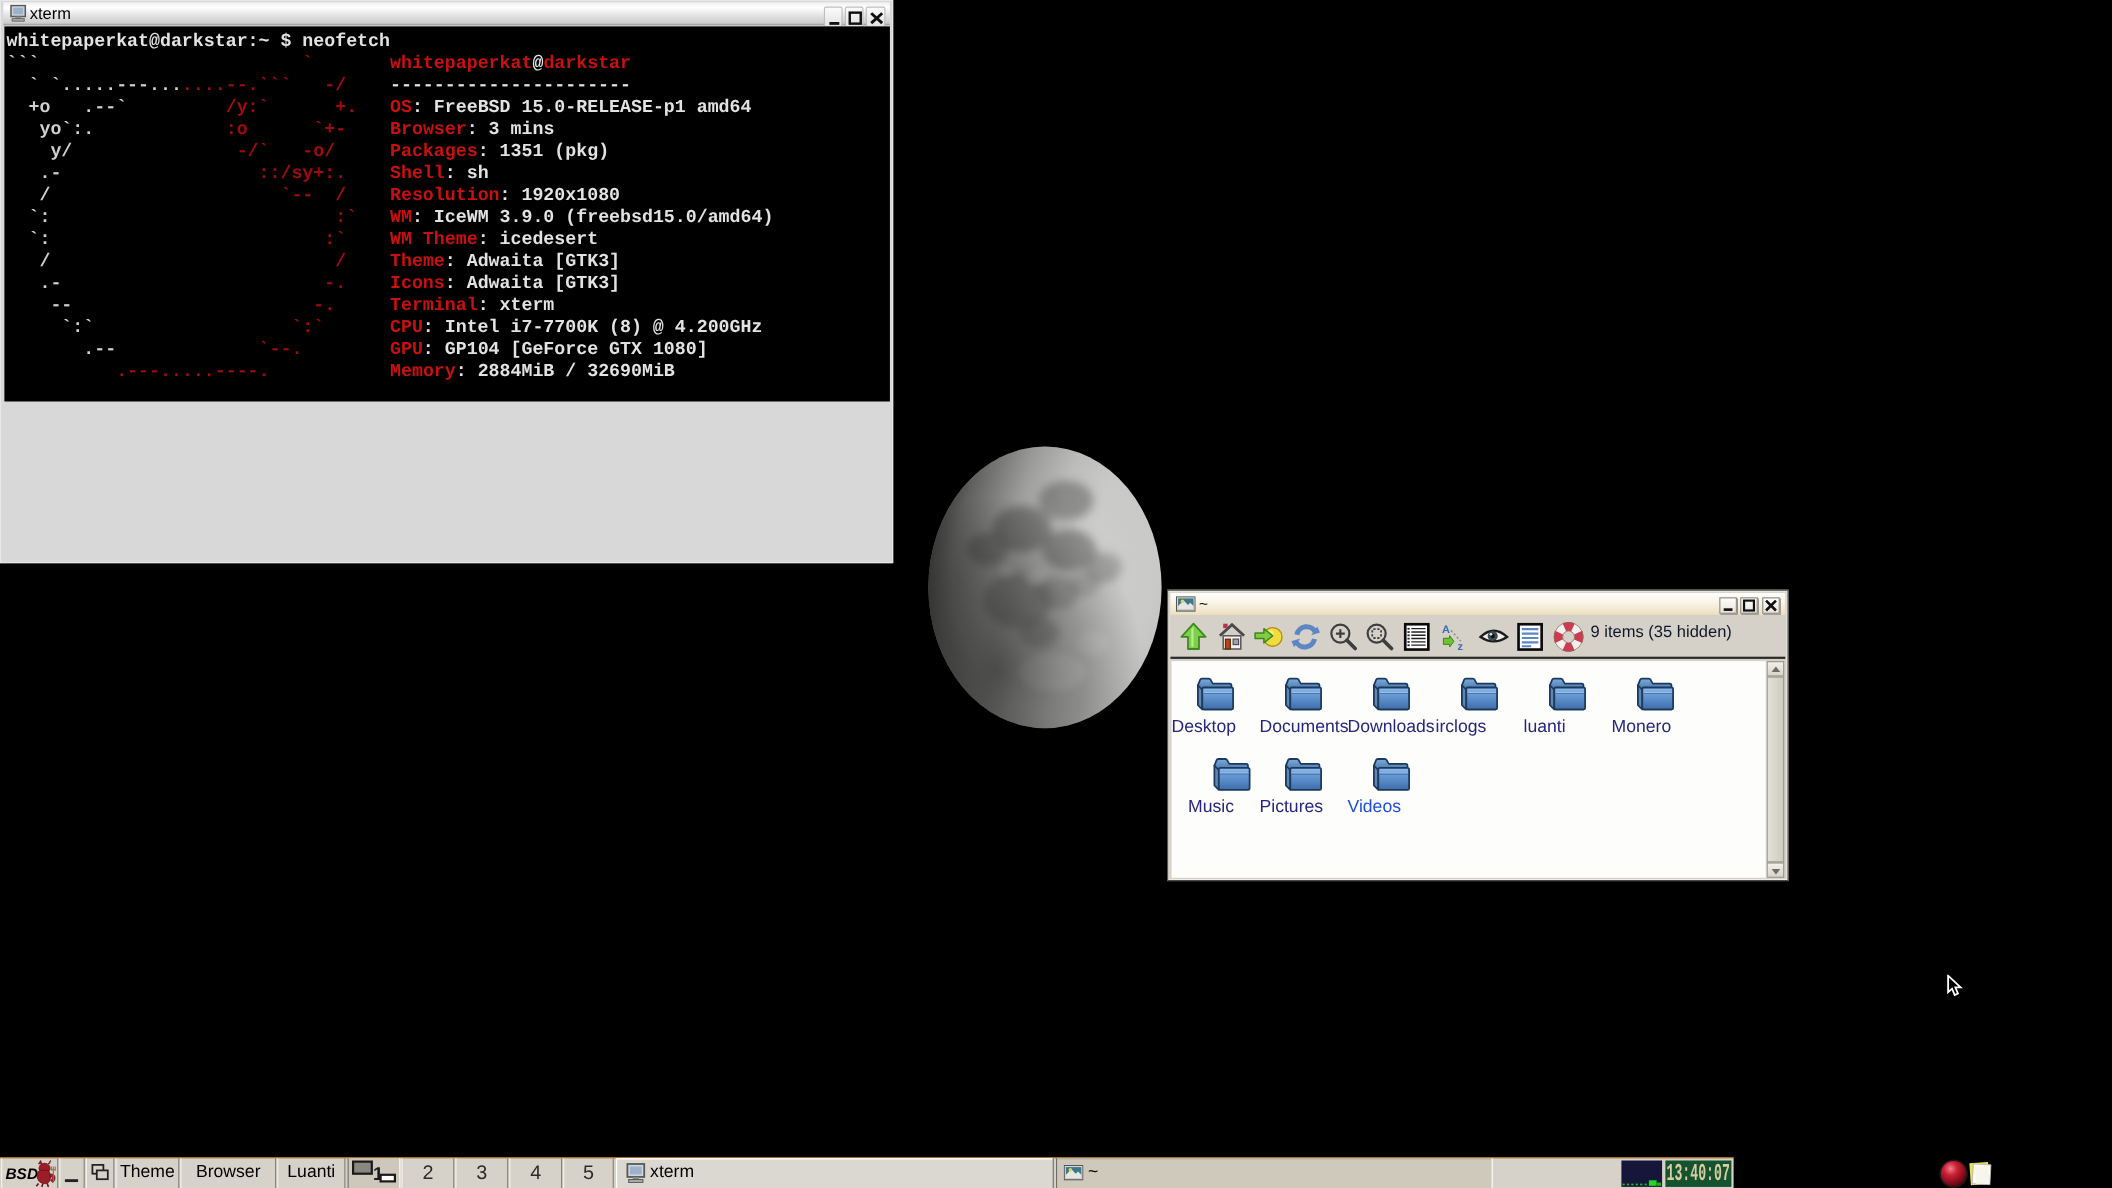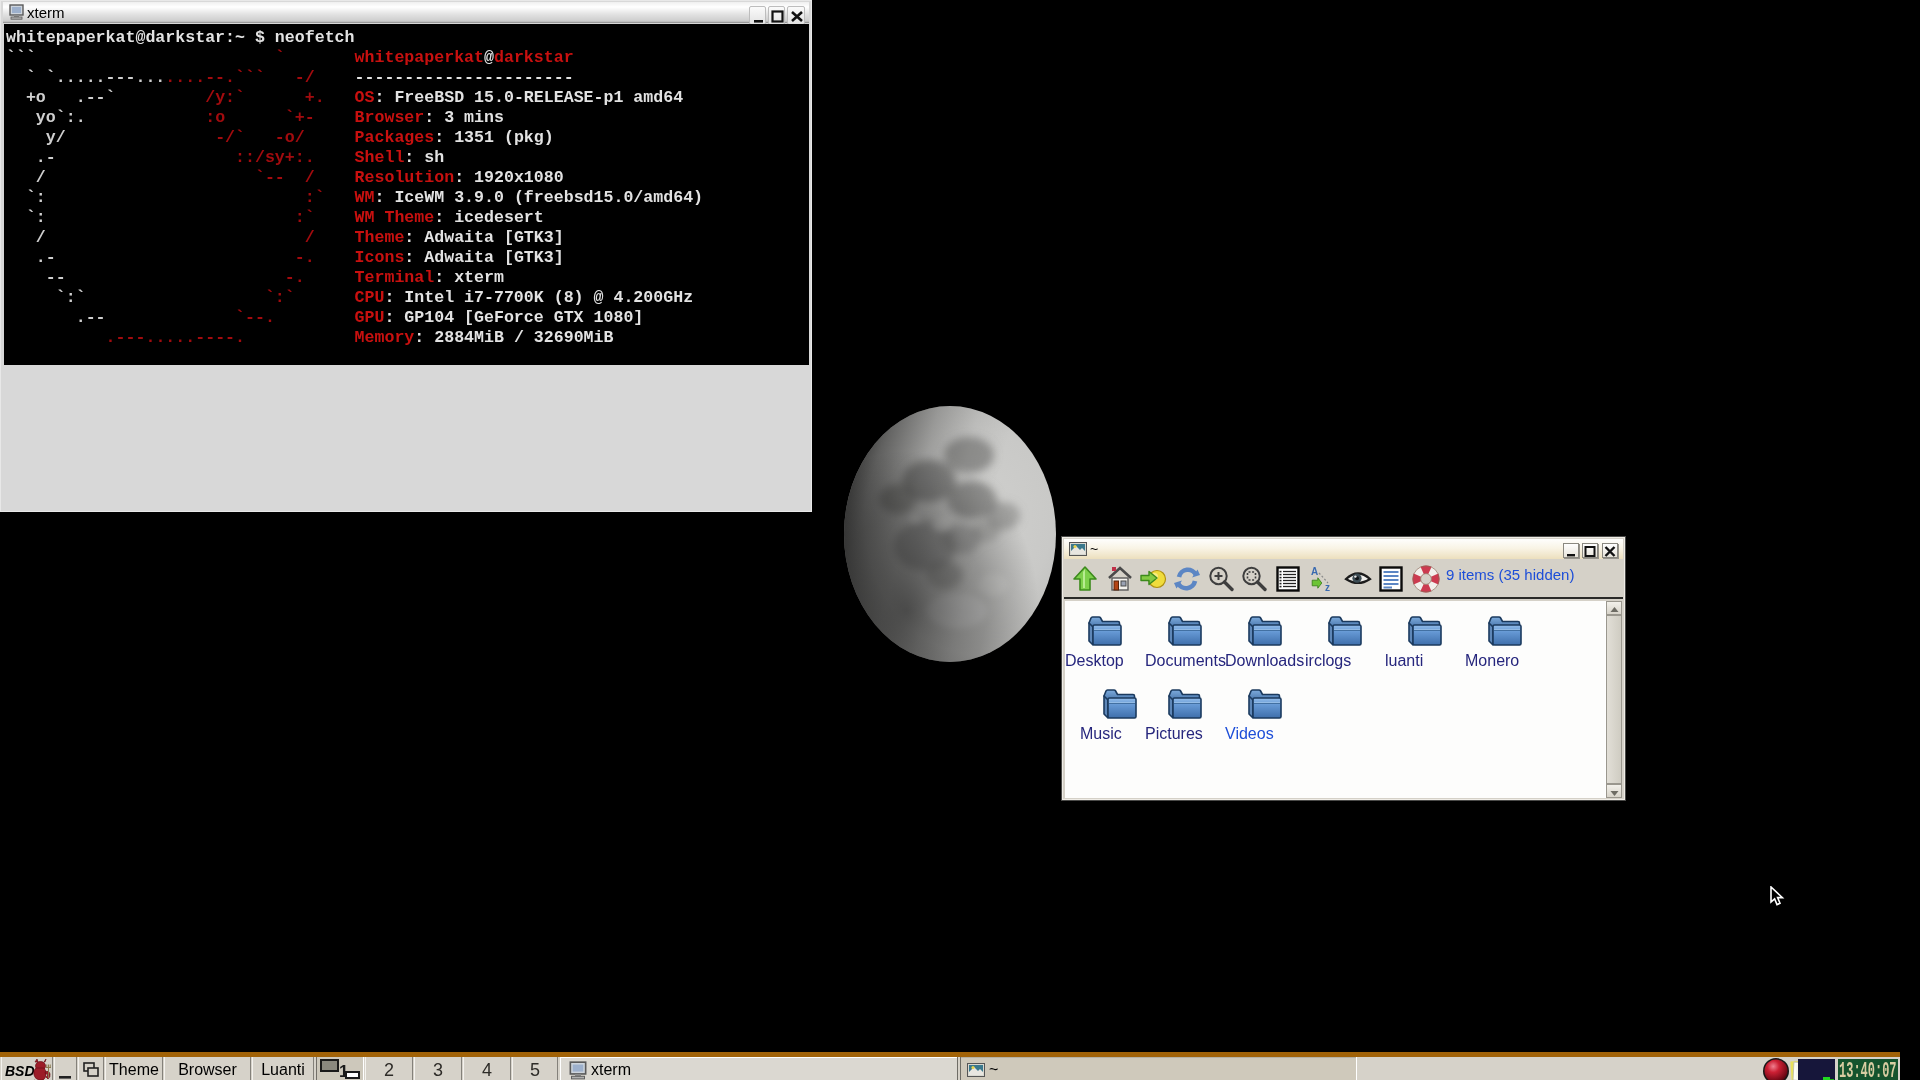--- a/index.html
+++ b/index.html
@@ -21,30 +21,30 @@
 .cur{display:inline-block;width:10px;height:18px;border:1.6px solid #dadada;vertical-align:-4px}
 .wbtn{position:absolute;top:4px;width:17px;height:19px;background:linear-gradient(#fbfbfb,#e2e2e2);border:1px solid #bdbdbd;border-radius:2px}
 .wbtn svg{position:absolute;left:1px;top:1px}
 
 
 #fm{left:1061px;top:536px;width:565px;height:265px;background:#d5d1c8;border:1px solid #4a4a48;box-shadow:inset 0 0 0 1px #efece6}
 #fmtb{position:absolute;left:2px;top:2px;right:2px;height:20px;
  background:linear-gradient(#fefefd,#f9f4e6 45%,#f1e7cd 80%,#ecdfbd)}
 #fmtb .ttl{position:absolute;left:26px;top:2px;font-size:14px;color:#000}
 #fmtool{position:absolute;left:2px;top:22px;right:2px;height:40px;background:#d5d1c8;border-bottom:2px solid #2a2a28}
-#fmitems{position:absolute;left:382px;top:7px;width:180px;font-size:15px;color:#1d4ed8}
+#fmitems{position:absolute;left:382px;top:7px;width:180px;font-size:15px;color:#0f172a}
 #fmbody{position:absolute;left:3px;top:64px;width:545px;height:197px;background:#fdfdfc}
 #fmsb{position:absolute;right:3px;top:64px;width:17px;height:197px;background:#d5d1c8;border-left:1px solid #fff}
 .fmb{position:absolute;top:4px;width:16px;height:15px;background:linear-gradient(#fefefe,#e8e4da);border:1px solid #8a8880;box-shadow:1px 1px 0 #97948c}
 .folder{position:absolute;width:80px;text-align:left;font-size:16px;color:#26267d;white-space:nowrap;line-height:18px}
 .folder svg{display:block;margin:0 auto 4px auto}
 .fbold{font-weight:normal;color:#1d4ed8}
 
 
-#bar{left:0;top:1052px;width:1900px;height:28px;background:#d6d2c9;border-top:5px solid #a16207}
+#bar{left:0;top:1052px;width:1576px;height:28px;background:#d6d2c9;border-top:1px solid #a16207}
 .tbtn{position:absolute;top:0;height:28px;border-left:1px solid #f4f2ee;border-right:1px solid #84817a;font-size:16px;color:#000}
 .tlabel{position:absolute;width:100%;text-align:center;top:4px}
 .wsn{font-size:18px;color:#2e2c28;top:3px}
 #ws1{background:#cdc8bb;border-left:1px solid #726f68;border-right:1px solid #fff}
 #taskx{background:#dbd8d1;border-left:1px solid #fff;border-right:1px solid #6f6d66;box-shadow:inset 0 1px 0 #fff}
 #taskh{background:#cfc9bb;border-left:1px solid #6f6d66;border-right:1px solid #fff;box-shadow:inset 0 1px 0 #b6b1a4}
 #clock{position:absolute;right:2px;top:2px;width:60px;height:24px;background:#14532d;overflow:hidden}
 #clock div{font-family:"Liberation Mono",monospace;font-weight:bold;font-size:22px;color:#d8cda2;
  transform:scaleX(0.545);transform-origin:0 0;position:absolute;left:1px;top:0px;white-space:nowrap}
 #cpu{position:absolute;right:65px;top:2px;width:37px;height:24px;background:#16163a}

